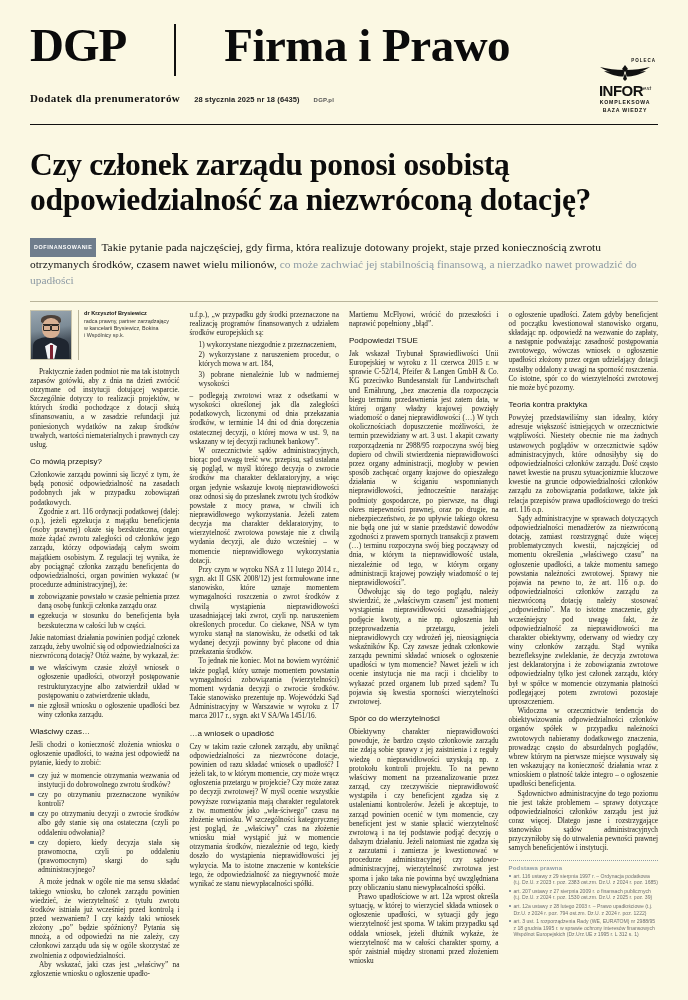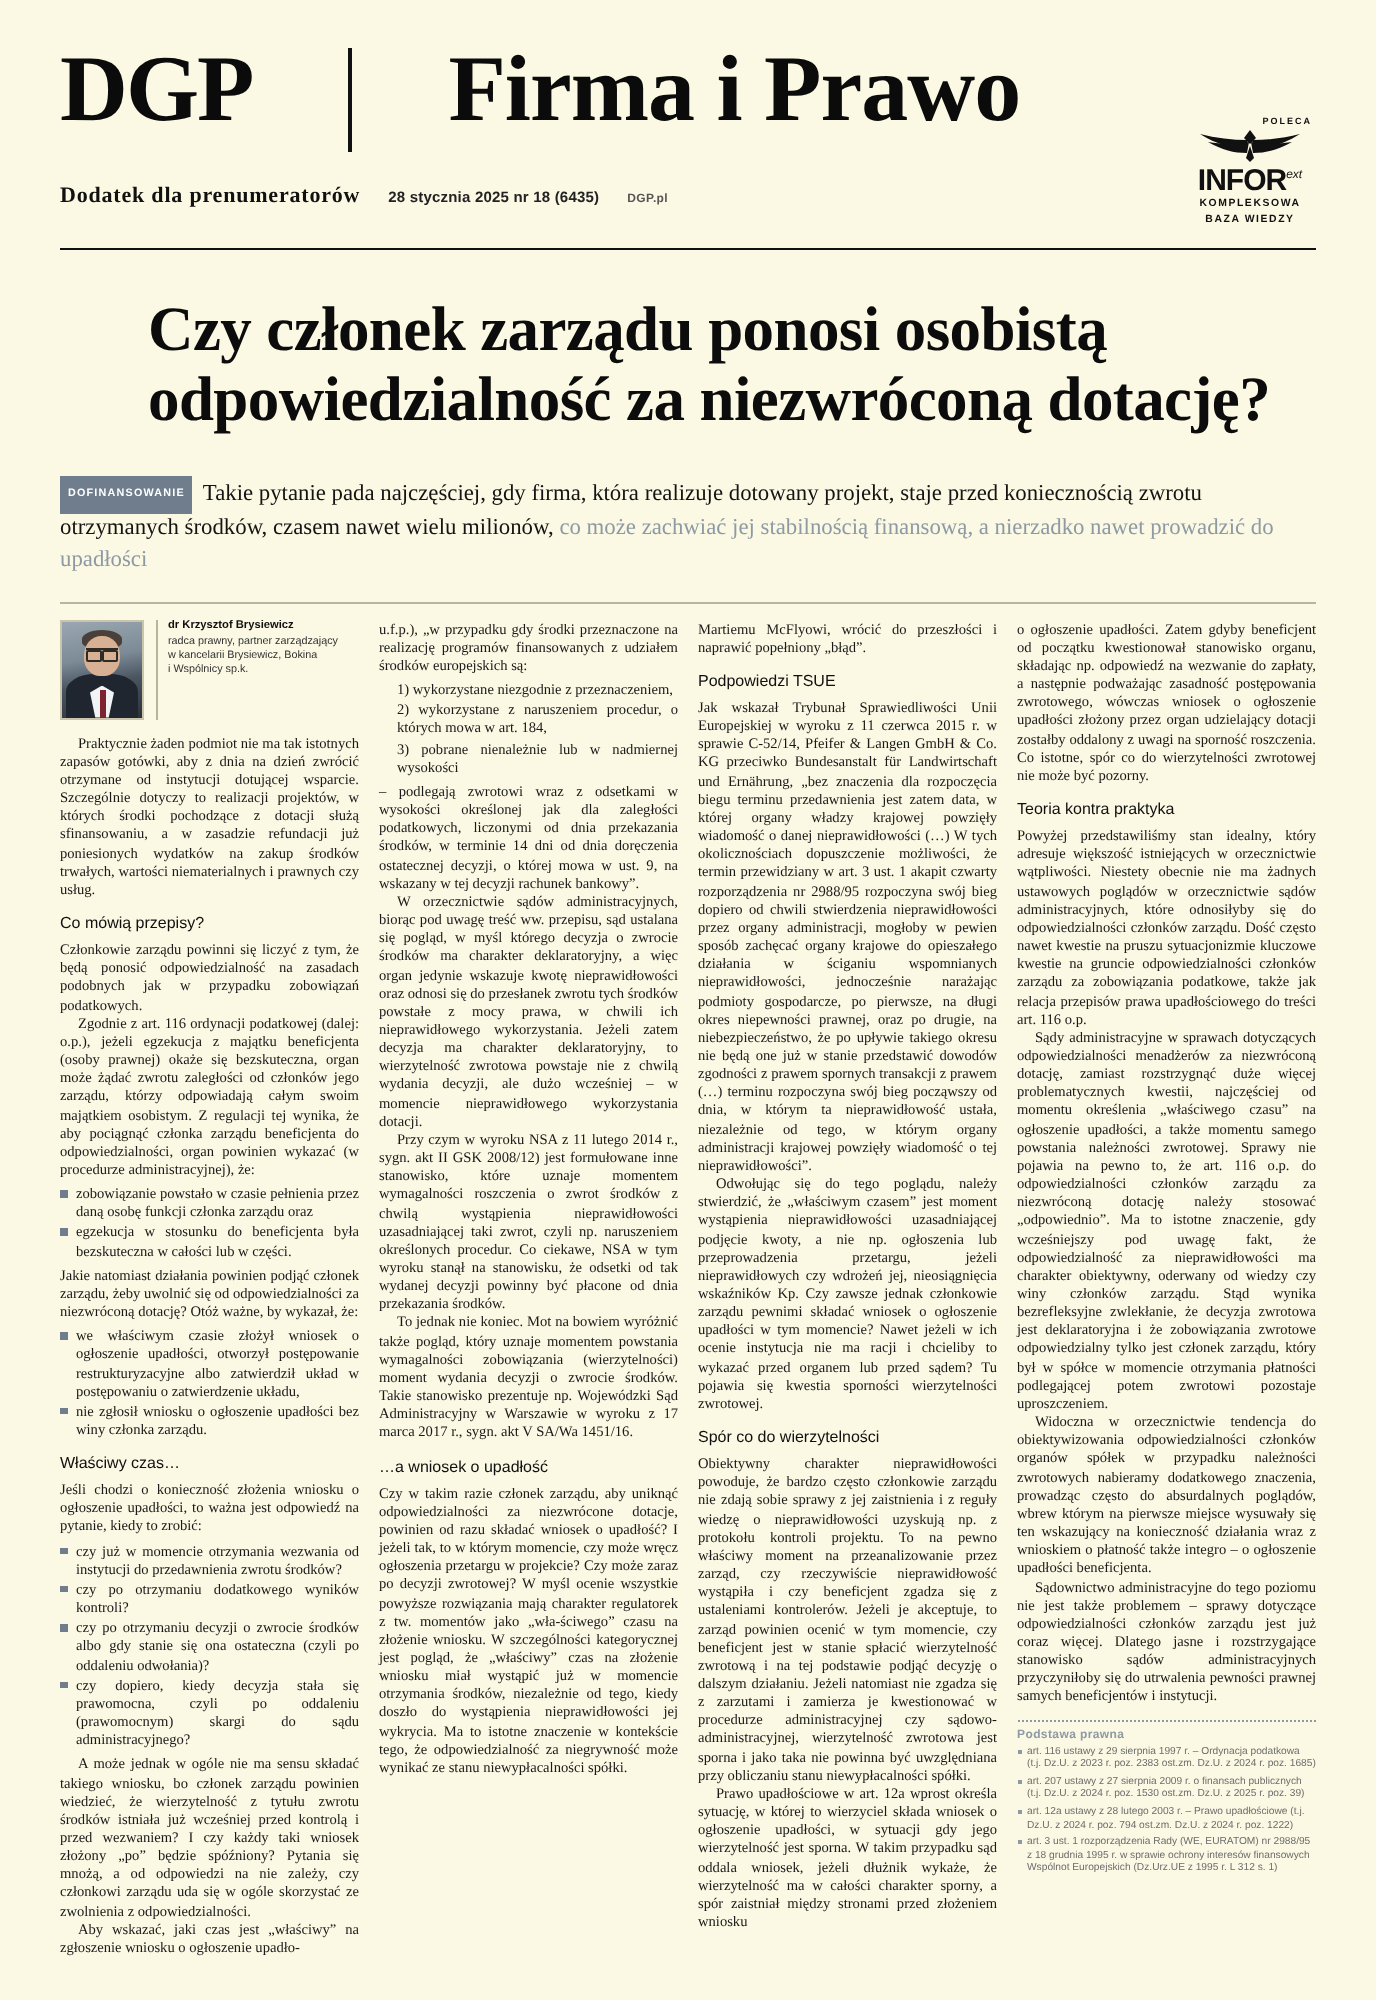--- a/index.html
+++ b/index.html
@@ -67,21 +67,20 @@
   .rule-top{height:1px;background:#111;margin-top:6px;}
 
   
   .headline{
     font-family:"Liberation Serif", serif;
     font-weight:700;
     font-size:31.5px;line-height:35px;
     letter-spacing:-0.3px;
     margin-top:22px;
     color:#0c0c0c;
-    margin-left:44px;
   }
 
   
   .lead{
     margin-top:21px;
     font-family:"Liberation Serif", serif;
     font-size:11.4px;line-height:15.2px;color:#141414;
   }
   .tag-badge{
     display:inline-block;
@@ -263,22 +262,22 @@
         <li>egzekucja w stosunku do beneficjenta była bezskuteczna w całości lub w części.</li>
       </ul>
       <p>Jakie natomiast działania powinien podjąć członek zarządu, żeby uwolnić się od odpowiedzialności za niezwróconą dotację? Otóż ważne, by wykazał, że:</p>
       <ul>
         <li>we właściwym czasie złożył wniosek o ogłoszenie upadłości, otworzył postępowanie restrukturyzacyjne albo zatwierdził układ w postępowaniu o zatwierdzenie układu,</li>
         <li>nie zgłosił wniosku o ogłoszenie upadłości bez winy członka zarządu.</li>
       </ul>
       <h3>Właściwy czas…</h3>
       <p>Jeśli chodzi o konieczność złożenia wniosku o ogłoszenie upadłości, to ważna jest odpowiedź na pytanie, kiedy to zrobić:</p>
       <ul>
-        <li>czy już w momencie otrzymania wezwania od instytucji do przedawnienia zwrotu środków?</li>
-        <li>czy po otrzymaniu dodatkowego wyników kontroli?</li>
+        <li>czy już w momencie otrzymania wezwania od instytucji do dobrowolnego zwrotu środków?</li>
+        <li>czy po otrzymaniu przeznaczone wyników kontroli?</li>
         <li>czy po otrzymaniu decyzji o zwrocie środków albo gdy stanie się ona ostateczna (czyli po oddaleniu odwołania)?</li>
         <li>czy dopiero, kiedy decyzja stała się prawomocna, czyli po oddaleniu (prawomocnym) skargi do sądu administracyjnego?</li>
       </ul>
       <p class="indent">A może jednak w ogóle nie ma sensu składać takiego wniosku, bo członek zarządu powinien wiedzieć, że wierzytelność z tytułu zwrotu środków istniała już wcześniej przed kontrolą i przed wezwaniem? I czy każdy taki wniosek złożony „po” będzie spóźniony? Pytania się mnożą, a od odpowiedzi na nie zależy, czy członkowi zarządu uda się w ogóle skorzystać ze zwolnienia z odpowiedzialności.</p>
       <p class="indent">Aby wskazać, jaki czas jest „właściwy” na zgłoszenie wniosku o ogłoszenie upadło-</p>
     </div>
 
     <div class="col">
       <p>u.f.p.), „w przypadku gdy środki przeznaczone na realizację programów finansowanych z udziałem środków europejskich są:</p>
       <ul>

